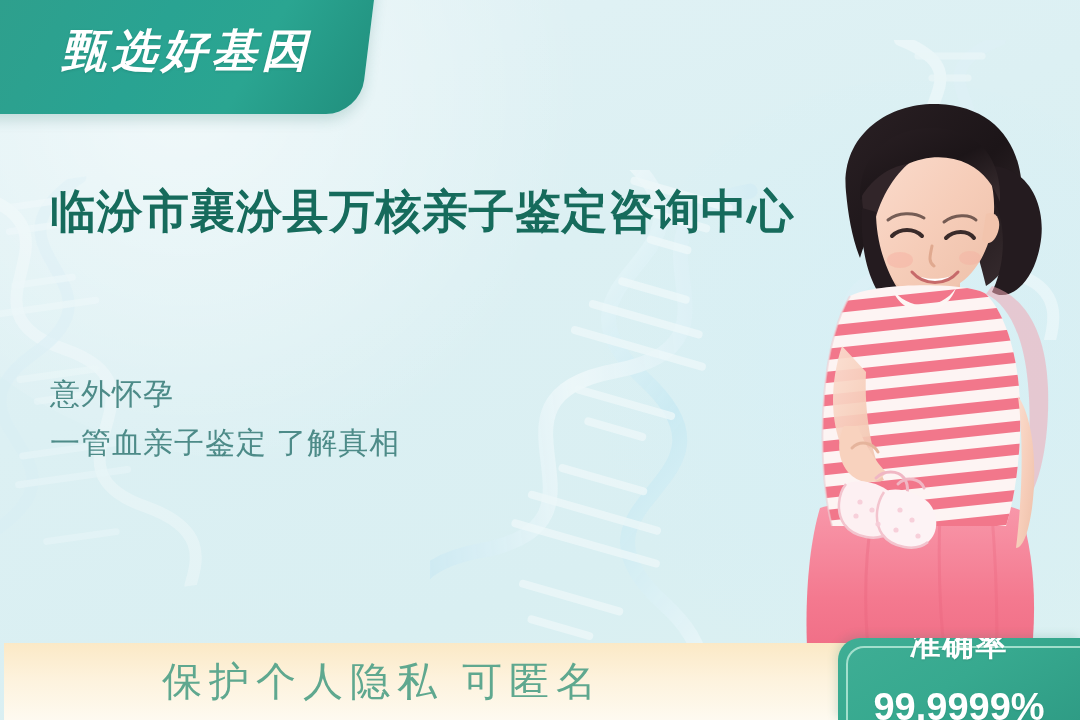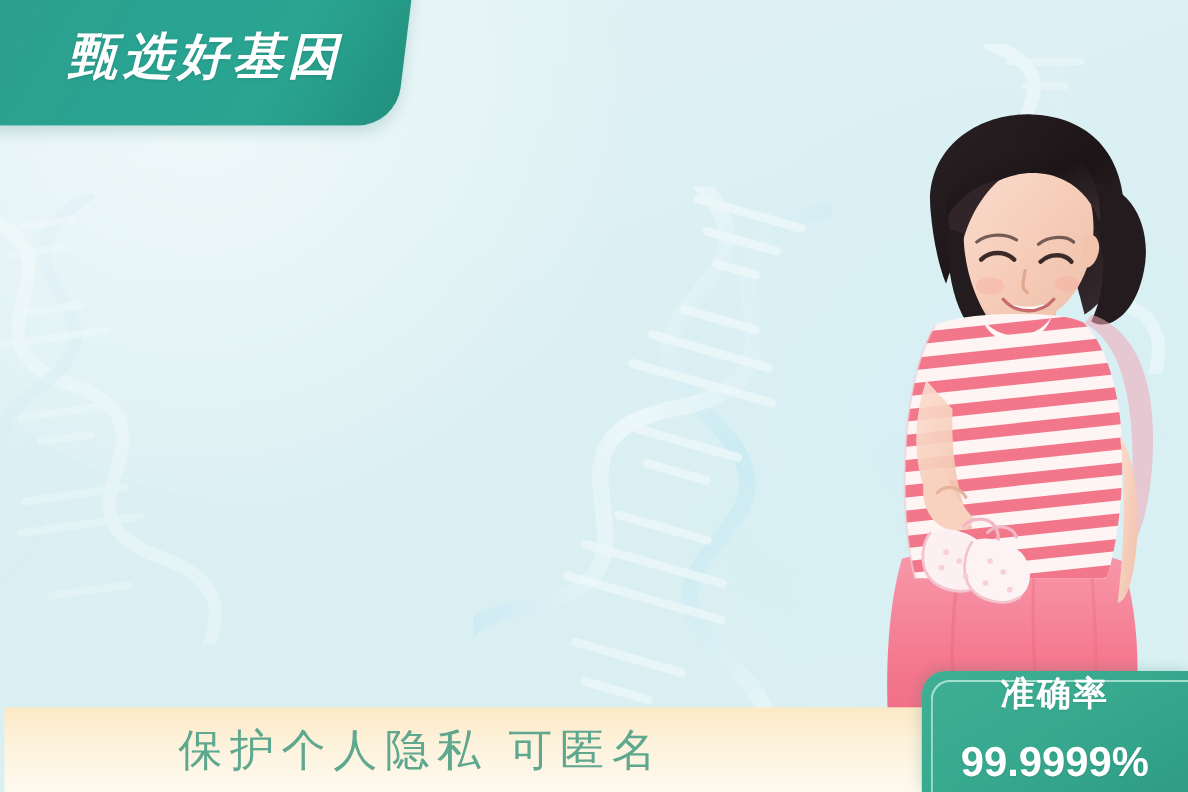--- a/index.html
+++ b/index.html
@@ -158,21 +158,21 @@
     letter-spacing: 7px;
     white-space: nowrap;
   }
 
   
   .accuracy-card {
     position: absolute;
     right: 0;
     bottom: 0;
     width: 242px;
-    height: 110px;
+    height: 82px;
     background: linear-gradient(150deg, #3fae95 0%, #37a98f 50%, #2f9c85 100%);
     border-top-left-radius: 22px;
     box-shadow: -2px -2px 10px rgba(40,120,104,0.18);
     display: flex;
     flex-direction: column;
     align-items: center;
     justify-content: center;
     overflow: hidden;
   }
   .accuracy-card::before {
@@ -391,22 +391,25 @@
               <circle cx="132" cy="424" r="2.6"></circle>
             <circle cx="116" cy="434" r="2.6"></circle>
               <circle cx="138" cy="440" r="2.6"></circle>
           </g>
           <path d="M118,388 C126,380 140,382 144,392" fill="none" stroke="#f0b7c4" stroke-width="3" stroke-linecap="round"></path>
         </g>
       </g>
     </svg>
   </div>
 
+  <h1 class="headline">临汾市襄汾县万核亲子鉴定咨询中心</h1>
 
   <div class="copy">
+    <div class="copy-line">意外怀孕</div>
+    <div class="copy-line">一管血亲子鉴定 了解真相</div>
   </div>
 
   <div class="bottom-strip">
     <span class="bottom-strip-text">保护个人隐私 可匿名</span>
   </div>
 
   <div class="accuracy-card">
     <span class="accuracy-label">准确率</span>
     <span class="accuracy-value">99.9999%</span>
   </div>

